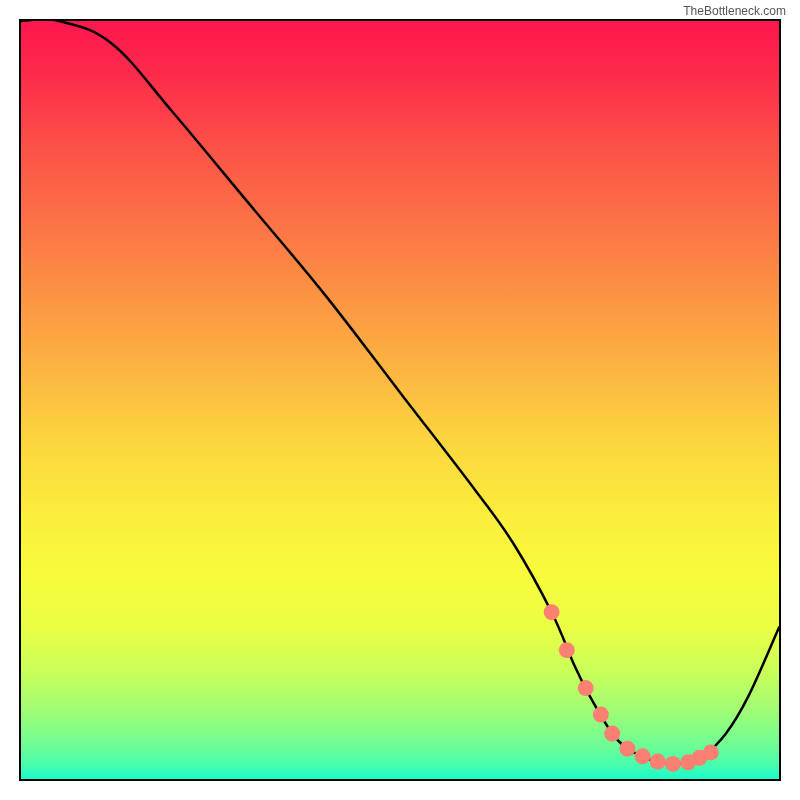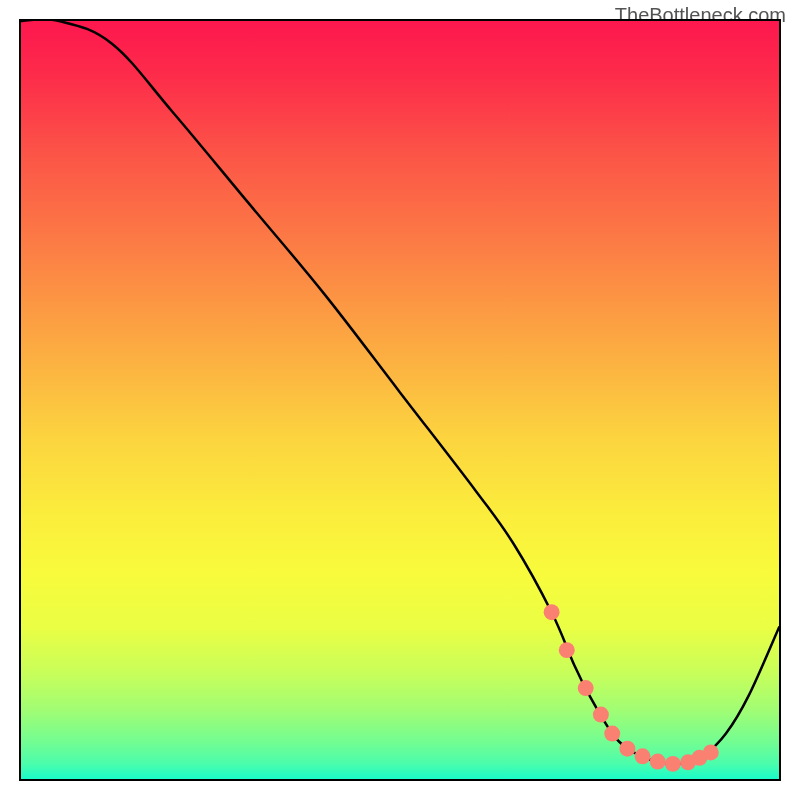--- a/index.html
+++ b/index.html
@@ -13,21 +13,21 @@
   }
   .chart-container {
     position: relative;
     width: 800px;
     height: 800px;
   }
   .attribution {
     position: absolute;
     top: 4px;
     right: 14px;
-    font-size: 20px;
+    font-size: 12px;
     font-weight: 400;
     color: #535353;
     letter-spacing: 0px;
   }
   .plot-area {
     position: absolute;
     left: 19px;
     top: 19px;
     width: 762px;
     height: 762px;

